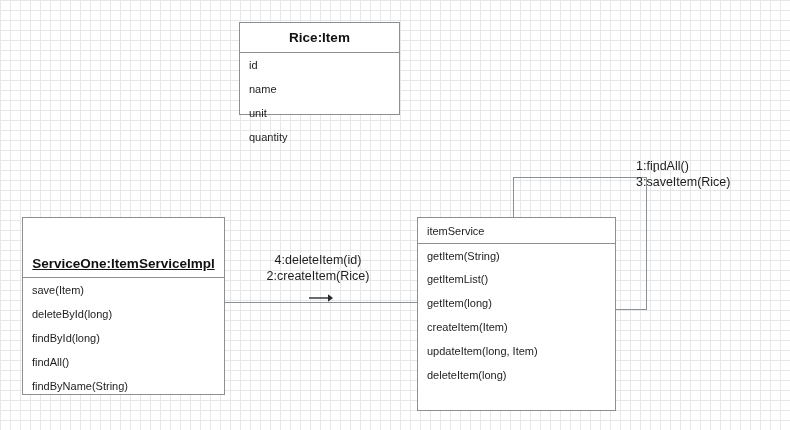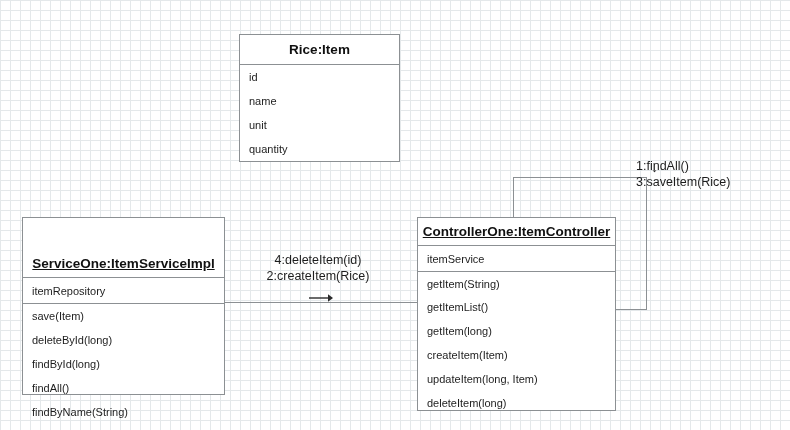--- a/index.html
+++ b/index.html
@@ -96,52 +96,46 @@
   <svg class="arrow-right" style="left:308px; top:292px;" width="26" height="12" viewBox="0 0 26 12">
     <line x1="1" y1="6" x2="21" y2="6" stroke="#2b2b2b" stroke-width="1.4"></line>
     <path d="M20 2.2 L25 6 L20 9.8 Z" fill="#2b2b2b"></path>
   </svg>
 
   <div class="conn conn-v" style="left:513px; top:177px; height:41px;"></div>
   <div class="conn conn-h" style="left:513px; top:177px; width:134px;"></div>
   <div class="conn conn-v" style="left:646px; top:177px; height:133px;"></div>
   <div class="conn conn-h" style="left:615px; top:309px; width:32px;"></div>
 
-  <div class="umlbox" style="left:239px; top:34px; width:161px; height:128px;">
+  <div class="umlbox" style="left:239px; top:22px; width:161px; height:93px;">
     <div class="uml-title" style="height:30px;">
       <span>Rice:Item</span>
     </div>
     <div class="uml-section last">
       <div class="uml-row" style="height:24px;">id</div>
       <div class="uml-row" style="height:24px;">name</div>
       <div class="uml-row" style="height:24px;">unit</div>
       <div class="uml-row" style="height:24px;">quantity</div>
     </div>
   </div>
 
   <div class="umlbox" style="left:22px; top:217px; width:203px; height:178px;">
     <div class="uml-title underlined" style="height:29px;margin-top:31px;">
       <span>ServiceOne:ItemServiceImpl</span>
     </div>
-    <div class="uml-section">
-      <div class="uml-row" style="height:25px;">itemRepository</div>
-    </div>
     <div class="uml-section last">
       <div class="uml-row" style="height:24px;">save(Item)</div>
       <div class="uml-row" style="height:24px;">deleteById(long)</div>
       <div class="uml-row" style="height:24px;">findById(long)</div>
       <div class="uml-row" style="height:24px;">findAll()</div>
       <div class="uml-row" style="height:24px;">findByName(String)</div>
     </div>
   </div>
 
   <div class="umlbox" style="left:417px; top:217px; width:199px; height:194px;">
-    <div class="uml-title underlined" style="height:28px;">
-      <span>ControllerOne:ItemController</span>
-    </div>
     <div class="uml-section">
       <div class="uml-row" style="height:25px;">itemService</div>
     </div>
     <div class="uml-section last">
       <div class="uml-row" style="height:23px;">getItem(String)</div>
       <div class="uml-row" style="height:24px;">getItemList()</div>
       <div class="uml-row" style="height:24px;">getItem(long)</div>
       <div class="uml-row" style="height:24px;">createItem(Item)</div>
       <div class="uml-row" style="height:24px;">updateItem(long, Item)</div>
       <div class="uml-row" style="height:24px;">deleteItem(long)</div>

